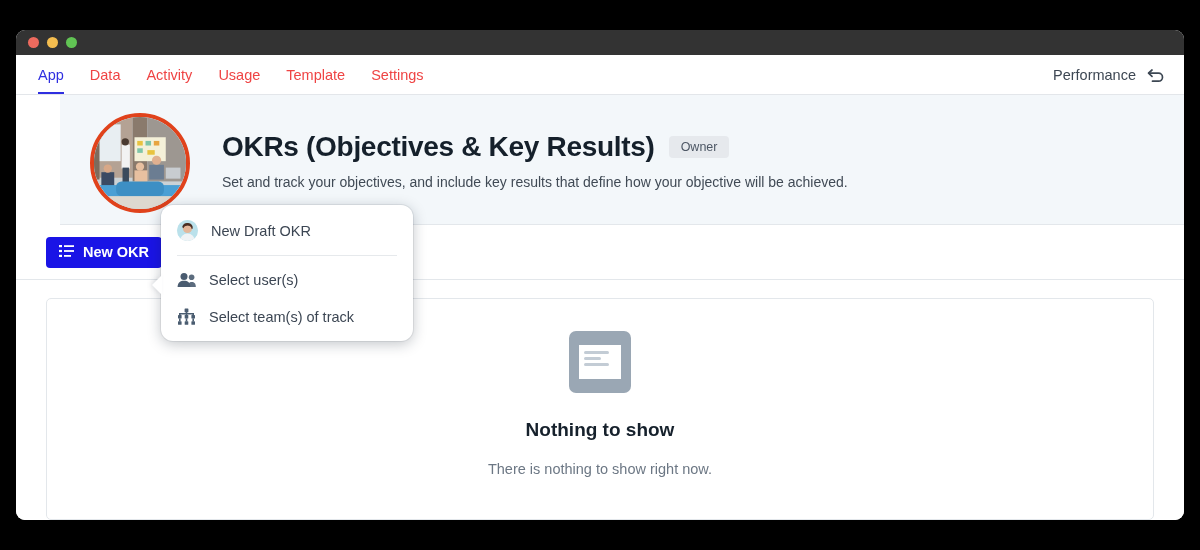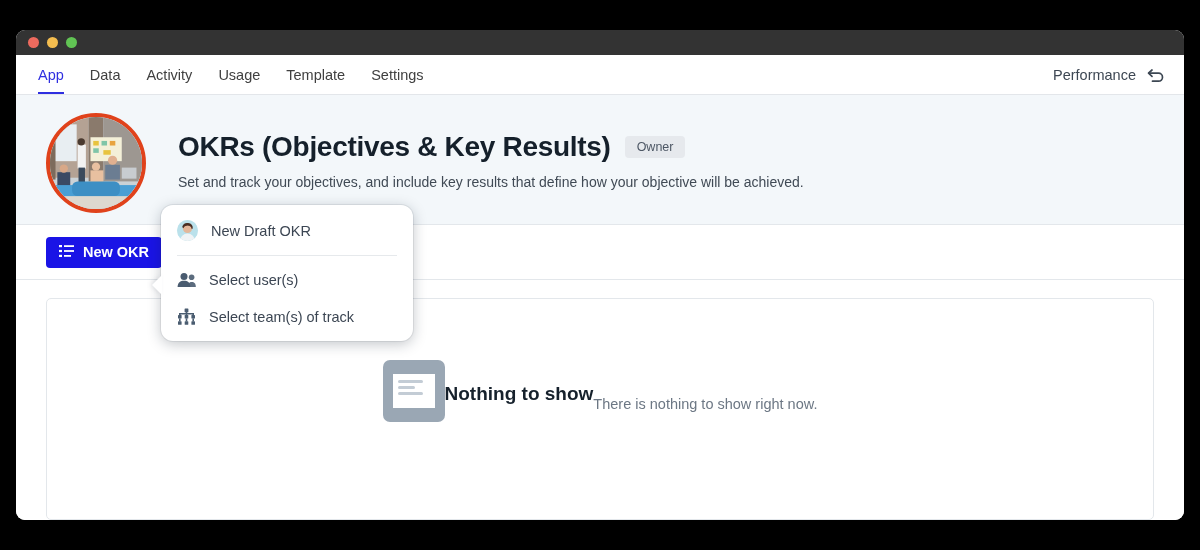--- a/index.html
+++ b/index.html
@@ -44,21 +44,21 @@
     background: #ffffff;
     border-bottom: 1px solid #e3e6ea;
     display: flex;
     align-items: stretch;
     padding: 0 18px 0 22px;
     position: relative;
   }
   .nav-left { display: flex; align-items: stretch; gap: 0; }
   .nav-item {
     font-size: 14.5px;
-    color: #404040;
+    color: #ef4444;
     display: flex;
     align-items: center;
     padding: 0 13px;
     position: relative;
     cursor: pointer;
     white-space: nowrap;
   }
   .nav-item:first-child { padding-left: 0; justify-content: flex-end; }
   .nav-item.active { color: #2f2fe0; }
   .nav-item.active::after {
@@ -79,20 +79,21 @@
 
   
   .app-header {
     background: #f3f7fa;
     border-bottom: 1px solid #e3e7eb;
     height: 130px;
     display: flex;
     align-items: flex-start;
     padding: 18px 30px 0 30px;
     position: relative;
+    margin-left: 44px;
   }
   .avatar-wrap {
     width: 100px; height: 100px;
     border-radius: 50%;
     border: 4px solid #e0421b;
     overflow: hidden;
     flex: 0 0 auto;
     position: relative;
     background: #cfd6dc;
   }
@@ -200,21 +201,21 @@
   .content {
     padding: 18px 30px 0 30px;
     background: #ffffff;
     height: calc(100% - 25px - 40px - 130px - 55px);
   }
   .card {
     border: 1px solid #e3e7eb;
     border-radius: 5px;
     height: 100%;
     display: flex;
-    flex-direction: row;
+    flex-direction: column;
     align-items: center;
     justify-content: center;
     padding-bottom: 10px;
     background: #fff;
   }
   .empty-icon { margin-bottom: 22px; }
   .empty-title {
     font-size: 19px;
     font-weight: bold;
     color: #16212c;

